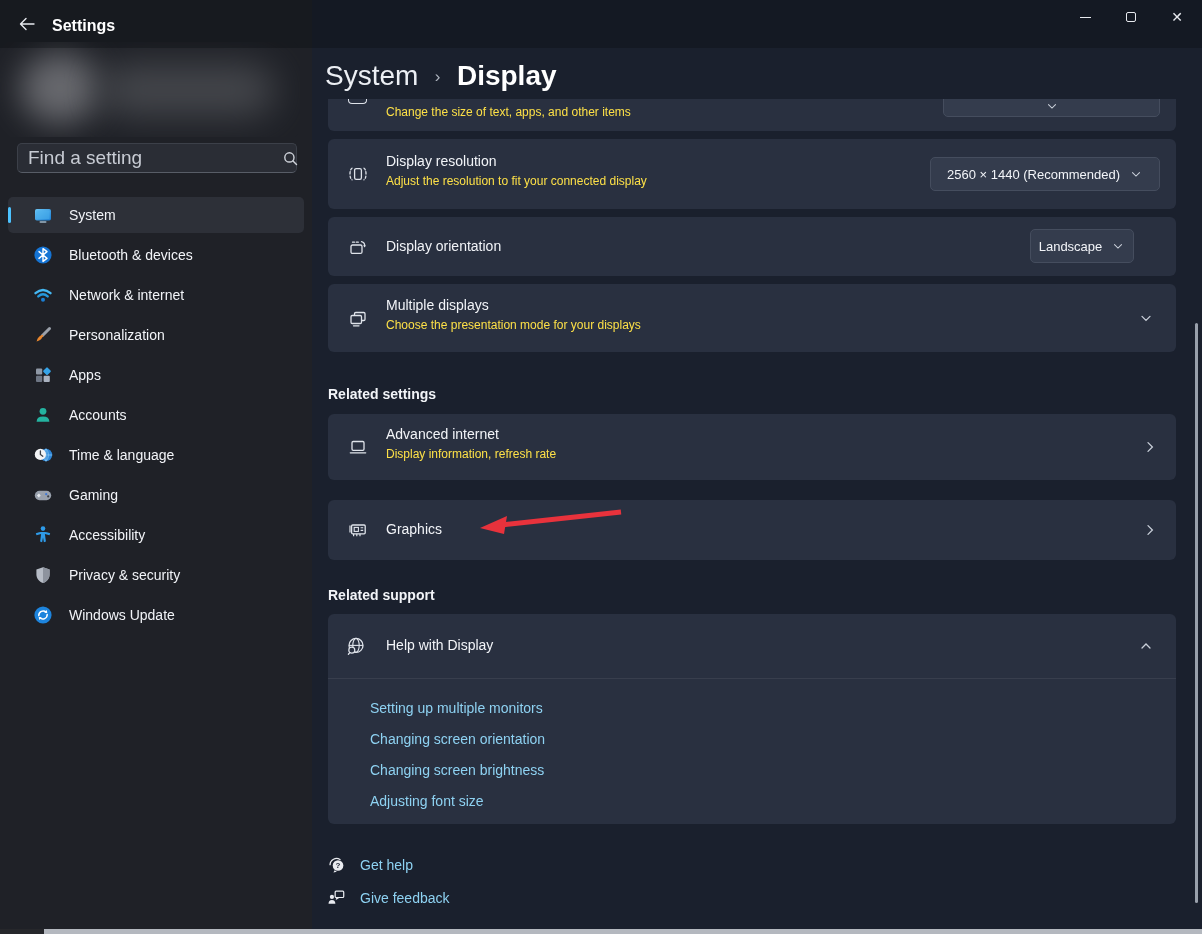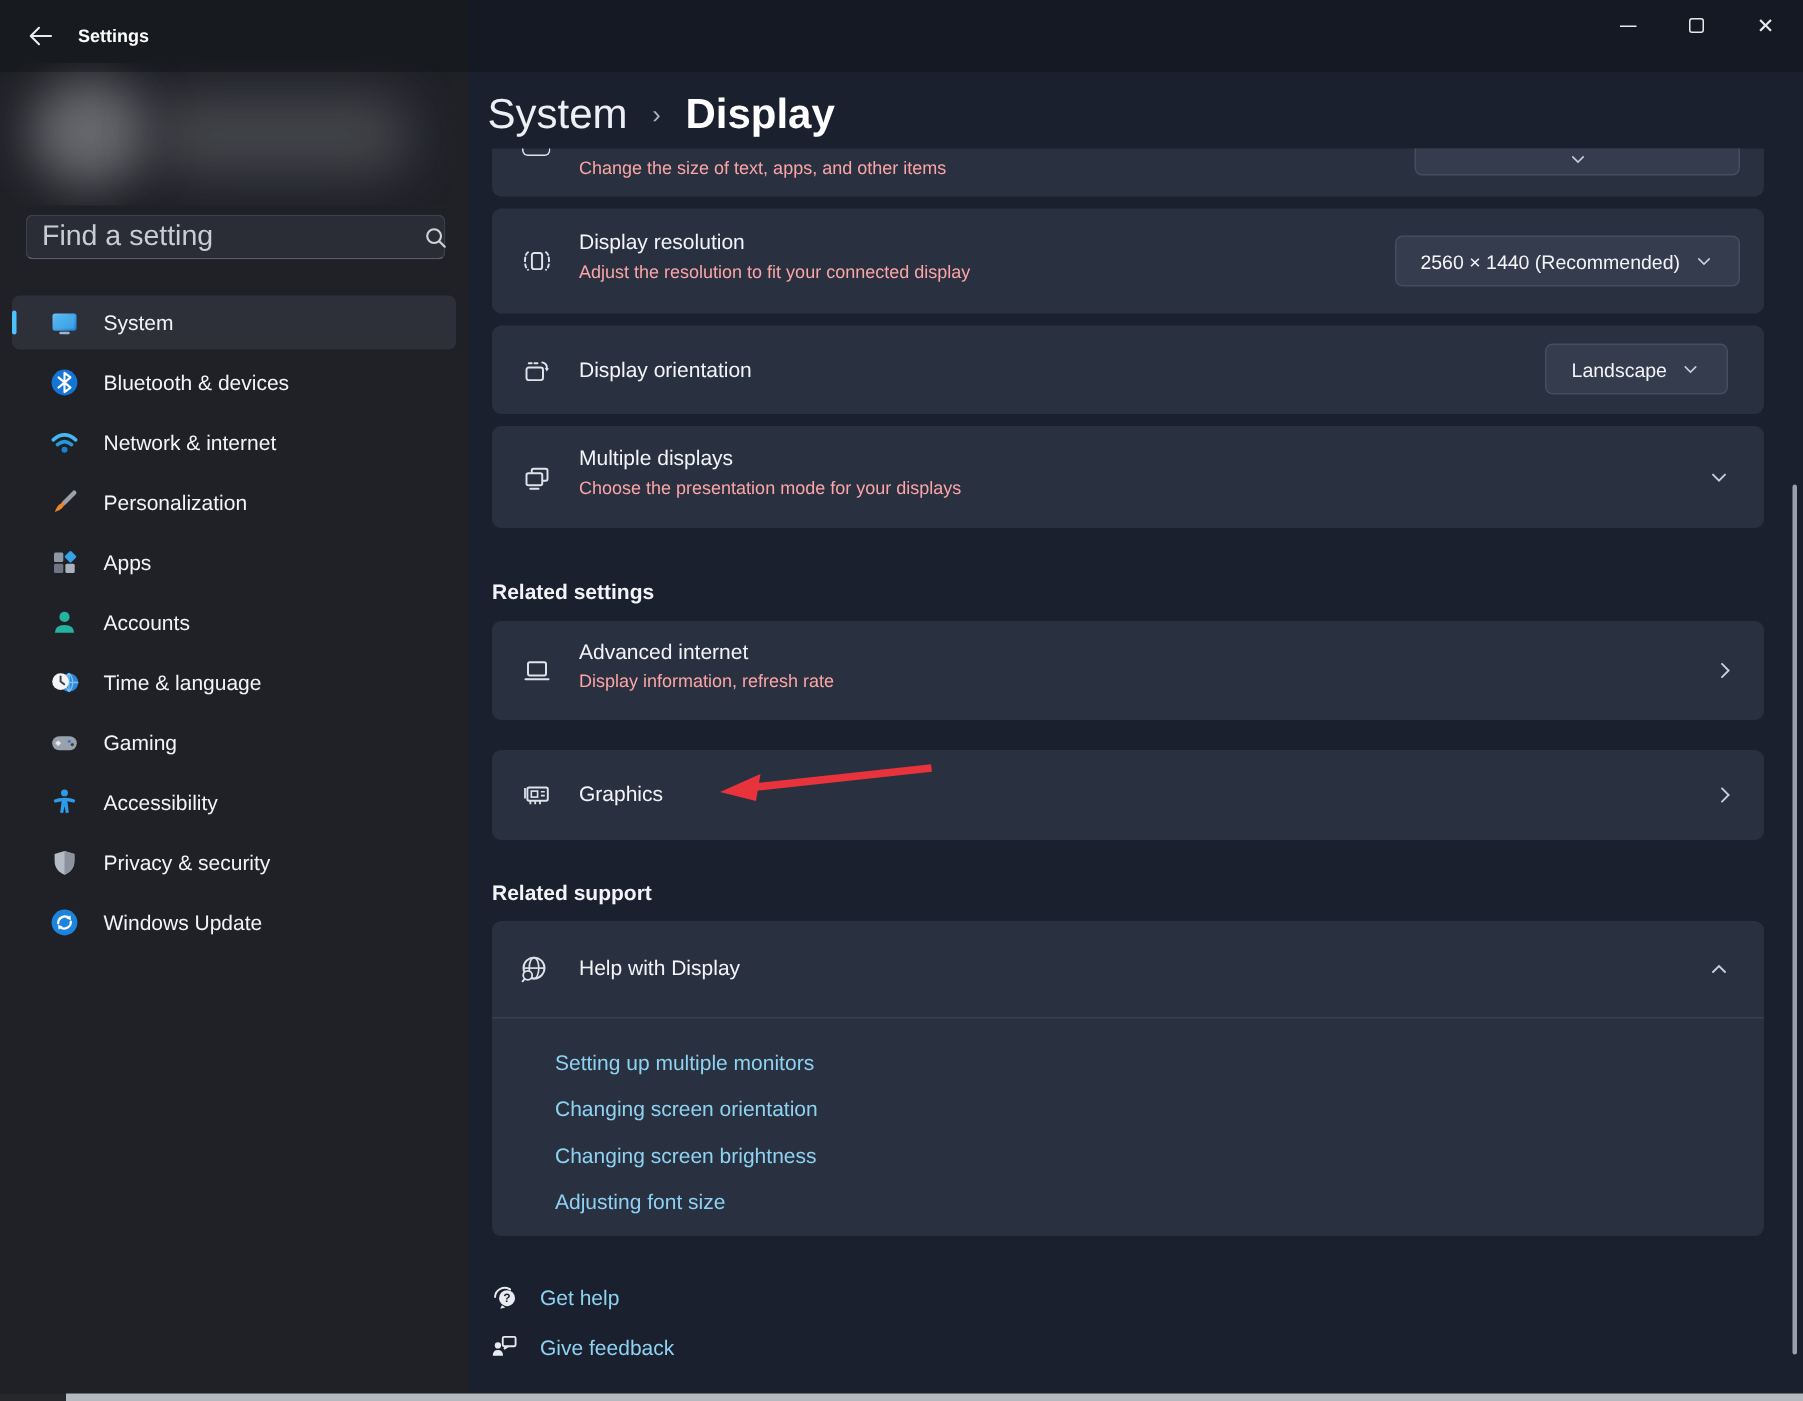--- a/index.html
+++ b/index.html
@@ -5,21 +5,21 @@
   * { margin:0; padding:0; box-sizing:border-box; }
   html,body { background:#000; }
   #screen {
     position:relative; width:1202px; height:934px; overflow:hidden;
     background:#1a202d; font-family:"Liberation Sans", sans-serif;
     color:#f2f4f8; -webkit-font-smoothing:antialiased;
   }
   
   .titlebar { position:absolute; left:0; top:0; width:1202px; height:48px; background:rgba(8,10,14,0.30); z-index:6; }
   .back-btn { position:absolute; left:12px; top:10px; width:30px; height:28px; display:flex; align-items:center; justify-content:center; color:#e8eaef; font-size:17px; border-radius:5px; cursor:pointer; }
-  .app-title { position:absolute; left:52px; top:17px; font-size:12px; font-weight:700; color:#ffffff; }
+  .app-title { position:absolute; left:52px; top:17px; font-size:16px; font-weight:700; color:#ffffff; }
   .win-btn { position:absolute; top:0; width:46px; height:34px; display:flex; align-items:center; justify-content:center; color:#e8eaef; }
   .wb-min { left:1062px; } .wb-max { left:1108px; } .wb-close { left:1154px; }
   .glyph-min { width:11px; height:1px; background:#e8eaef; }
   .glyph-max { width:10px; height:10px; border:1px solid #e8eaef; border-radius:2px; }
   .glyph-close { font-size:14px; line-height:1; }
   
   .sidebar { position:absolute; left:0; top:0; width:312px; height:934px; background:#1f2127; z-index:2; }
   .profile-blur { position:absolute; left:0; top:42px; width:300px; height:95px; overflow:hidden; }
   .blob1 { position:absolute; left:20px; top:10px; width:80px; height:72px; border-radius:50%; background:#74757a; filter:blur(16px); opacity:.85; }
   .blob2 { position:absolute; left:100px; top:22px; width:175px; height:52px; border-radius:26px; background:#4e5055; filter:blur(18px); opacity:.8; }
@@ -34,21 +34,21 @@
   .nav-ico { width:20px; height:20px; margin-left:25px; flex:0 0 auto; }
   .nav-label { margin-left:16px; font-size:14px; color:#f2f4f8; white-space:nowrap; }
   
   .breadcrumb { position:absolute; left:325px; top:56px; height:40px; line-height:40px; z-index:3; white-space:nowrap; }
   .bc-parent { font-size:28px; font-weight:400; color:#eceff4; }
   .bc-sep { font-size:17px; color:#aeb4bf; margin:0 12px; position:relative; top:-3px; }
   .bc-current { font-size:28px; font-weight:700; color:#ffffff; }
   .card { position:absolute; left:328px; width:848px; background:#293040; border-radius:6px; }
   .card .ricon { position:absolute; left:20px; width:20px; height:20px; }
   .row-title { position:absolute; left:58px; font-size:14px; color:#f2f4f8; white-space:nowrap; }
-  .row-sub { position:absolute; left:58px; font-size:12px; color:#fca5a5; white-space:nowrap; }
+  .row-sub { position:absolute; left:58px; font-size:12px; color:#fde047; white-space:nowrap; }
   .combo { position:absolute; height:34px; background:#343c4d; border:1px solid #454d5e; border-radius:5px; display:flex; align-items:center; justify-content:center; gap:9px; font-size:13px; color:#f2f4f8; cursor:pointer; white-space:nowrap; }
   .chev { width:14px; height:14px; flex:0 0 auto; }
   .chev-abs { position:absolute; width:16px; height:16px; }
   .section-header { position:absolute; left:328px; font-size:14px; font-weight:700; color:#f2f4f8; }
   .help-links a { display:block; font-size:14px; color:#8ed2f2; text-decoration:none; margin-bottom:15px; cursor:pointer; }
   .divider { position:absolute; left:0; right:0; top:64px; height:1px; background:rgba(255,255,255,0.07); }
   .footer-link { position:absolute; left:327px; display:flex; align-items:center; gap:14px; cursor:pointer; }
   .footer-link span { font-size:14px; color:#8ed2f2; }
   
   .cut-card { overflow:hidden; border-radius:0 0 6px 6px; }
@@ -225,21 +225,21 @@
   </div>
 
   <div class="card" style="top:217px;height:59px;padding-left:32px;">
     <svg class="ricon" style="top:20px;" viewBox="0 0 20 20">
       <rect x="3" y="8" width="11" height="8.4" rx="1.5" fill="none" stroke="#dfe3ea" stroke-width="1.3"></rect>
       <path d="M4.5 5.2 h6" stroke="#dfe3ea" stroke-width="1.3" stroke-dasharray="2 1.8" stroke-linecap="round"></path>
       <path d="M13.5 4.6 Q17 5.4 16.6 9" fill="none" stroke="#dfe3ea" stroke-width="1.3" stroke-linecap="round"></path>
       <polygon points="15.2,8.2 18,8.6 16.4,10.6" fill="#dfe3ea"></polygon>
     </svg>
     <div class="row-title" style="top:21px;">Display orientation</div>
-    <div class="combo" style="left:702px;top:12px;width:122px;">
+    <div class="combo" style="left:702px;top:12px;width:104px;">
       <span>Landscape</span>
       <svg class="chev" viewBox="0 0 20 20">
           <path d="M5 8 L10 13 L15 8" fill="none" stroke="#c9cfd9" stroke-width="1.5" stroke-linecap="round"></path>
         </svg>
     </div>
   </div>
 
   <div class="card" style="top:284px;height:68px;">
     <svg class="ricon" style="top:24px;" viewBox="0 0 20 20">
       <rect x="6.5" y="4.5" width="10.5" height="8" rx="1.2" fill="none" stroke="#dfe3ea" stroke-width="1.3"></rect>

